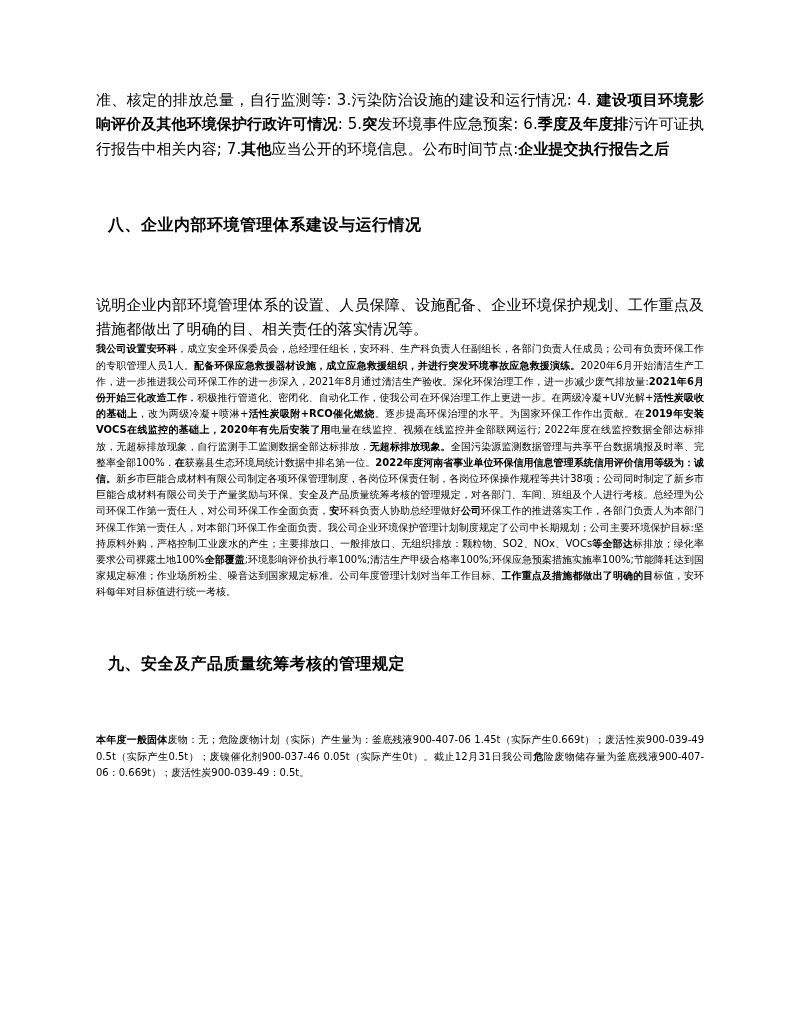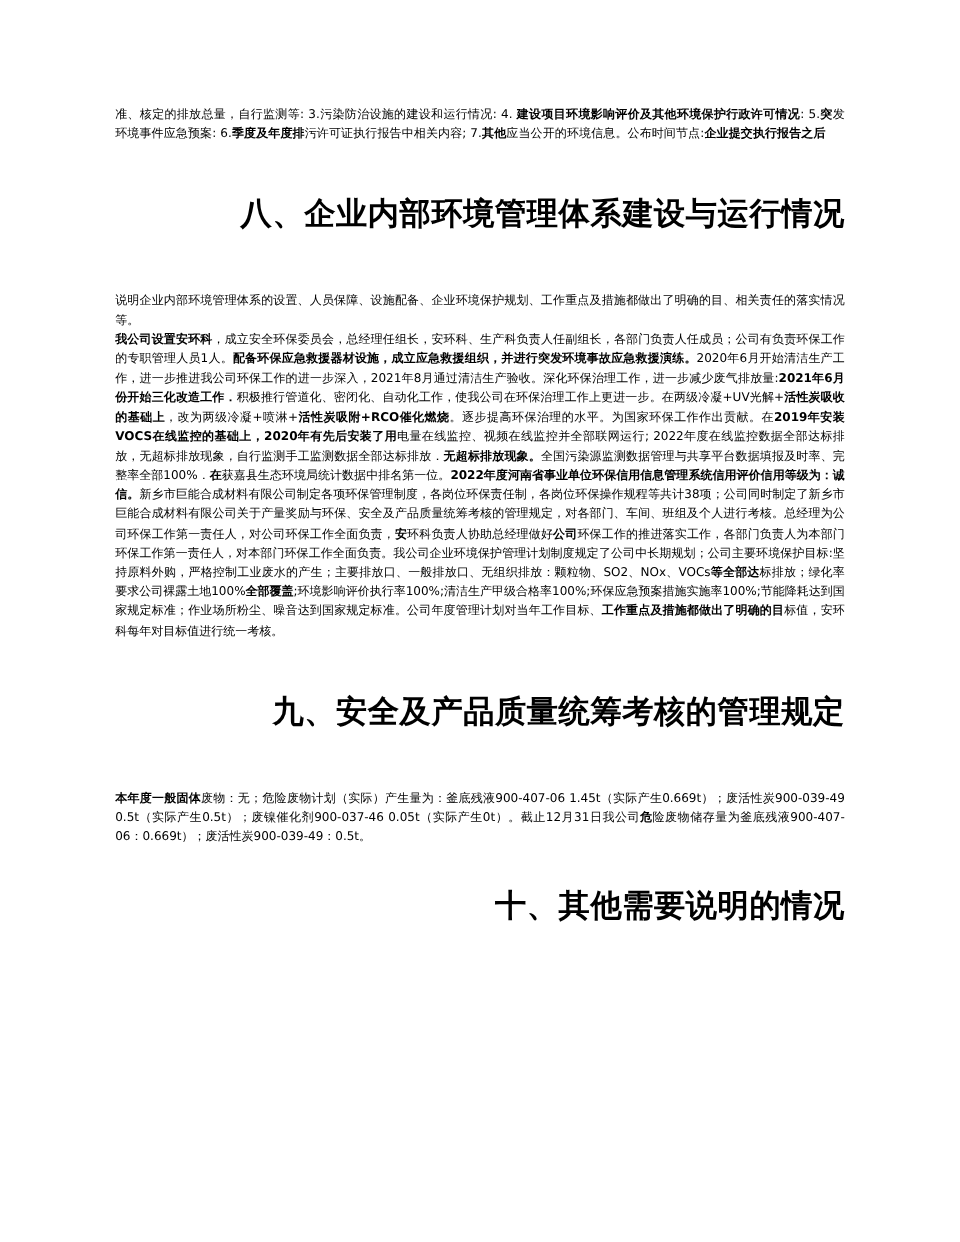--- a/index.html
+++ b/index.html
@@ -14,37 +14,36 @@
   .page {
     position: relative;
     width: 800px;
     height: 1035px;
     background: #ffffff;
     box-sizing: border-box;
     padding: 88px 96px 0 96px;
     overflow: hidden;
   }
   .para {
-    font-size: 10px;
+    font-size: 15px;
     line-height: 1.62;
     text-align: justify;
     text-justify: inter-ideograph;
     margin: 0;
     letter-spacing: 0.1px;
   }
   .para.top {
     margin-bottom: 0;
   }
   .heading {
-    font-size: 26px;
+    font-size: 16px;
     font-weight: bold;
-    margin: 0;
+    margin: 12px;
     line-height: 1.5;
     letter-spacing: 0.5px;
-    text-align: right;
   }
   .body-block {
     font-size: 10px;
     line-height: 1.62;
     text-align: justify;
     text-justify: inter-ideograph;
   }
   .bold { font-weight: bold; }
   .sect-gap-1 { height: 40px; }
   .sect-gap-2 { height: 30px; }
@@ -70,15 +69,14 @@
   <div class="sect-gap-1"></div>
 
   <h2 class="heading">九、安全及产品质量统筹考核的管理规定</h2>
 
   <div class="sect-gap-3"></div>
 
   <div class="body-block" id="section-9-body"><span class="bold">本年度一般固体</span><span>废物：无；危险废物计划（实际）产生量为：釜底残液900-407-06 1.45t（实际产生0.669t）；废活性炭900-039-49 0.5t（实际产生0.5t）；废镍催化剂900-037-46 0.05t（实际产生0t）。截止12月31日我公司</span><span class="bold">危</span><span>险废物储存量为釜底残液900-407-06：0.669t）；废活性炭900-039-49：0.5t。</span></div>
 
   <div class="sect-gap-2"></div>
 
-  <h2 class="heading">十、其他需要说明的情况</h2>
 
 </div>
 
 </body></html>

